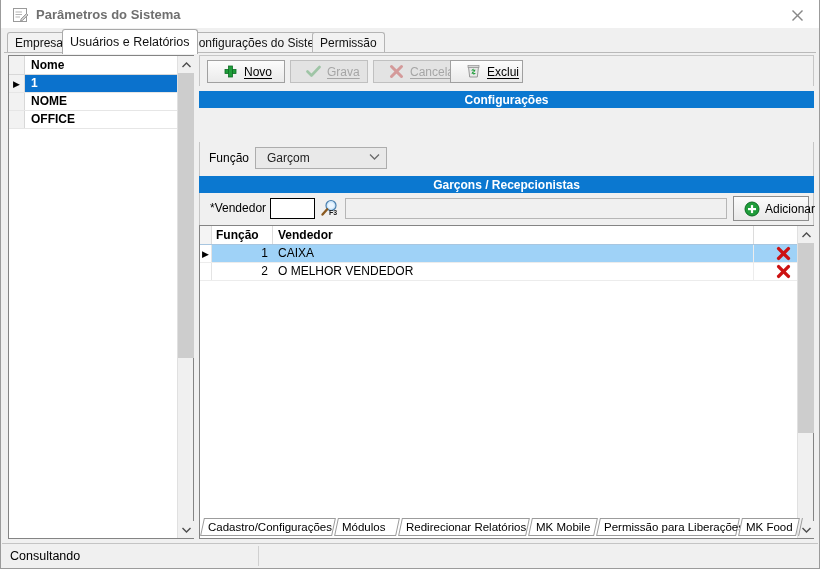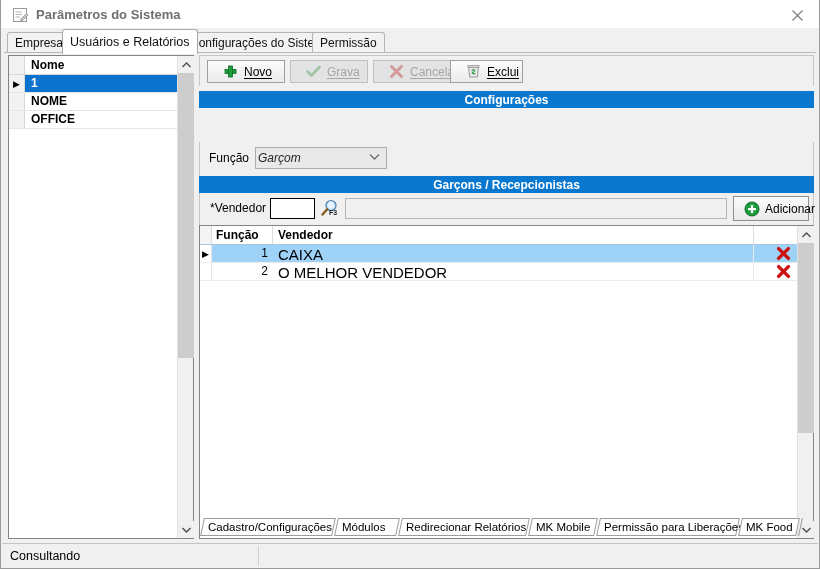--- a/index.html
+++ b/index.html
@@ -218,25 +218,24 @@
   #funcao-label {
     position: absolute; left: 9px; top: 9px;
     font-size: 12px;
   }
   #funcao-select {
     position: absolute; left: 55px; top: 5px;
     width: 132px; height: 22px;
     background: #e9e9e9;
     border: 1px solid #adadad;
     display: flex; align-items: center;
-    padding-left: 2px;
+    padding-left: 11px;
     font-size: 12px;
     color: #222;
     cursor: pointer;
-    font-style: italic;
   }
   #funcao-select .chev {
     position: absolute; right: 6px; top: 4px;
     color: #6b6b6b; font-size: 10px;
   }
 
   
   #vendrow {
     position: absolute; left: 0; top: 138px;
     width: 615px; height: 32px;
@@ -316,21 +315,21 @@
     font-size: 9px; color: #000;
   }
   .grow.sel .gut { background: #ffffff; }
   .grow .code {
     position: absolute; left: 16px; top: 1px;
     width: 52px; text-align: right;
     font-size: 12px;
   }
   .grow .name {
     position: absolute; left: 78px; top: 1px;
-    font-size: 15px;
+    font-size: 12px;
   }
   .grow .del {
     position: absolute; left: 573px; top: 0px;
     width: 20px; height: 17px;
     display: flex; align-items: center; justify-content: center;
     cursor: pointer;
   }
   .grow .vsep { position: absolute; left: 553px; top: 0; width: 1px; height: 17px; background: #ececec; }
 
   

